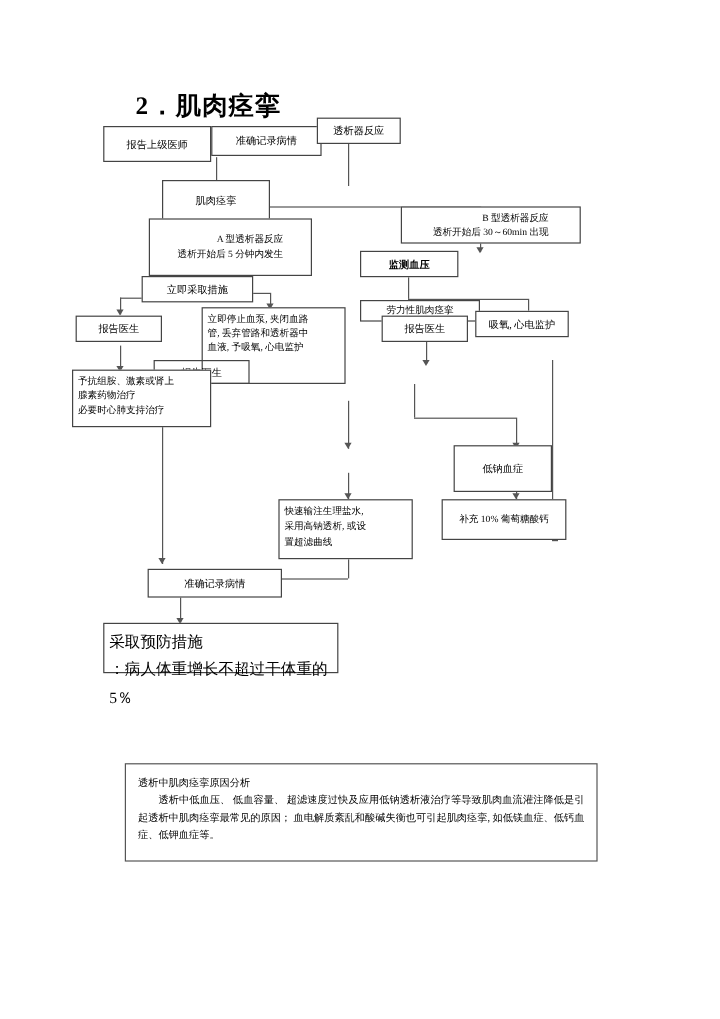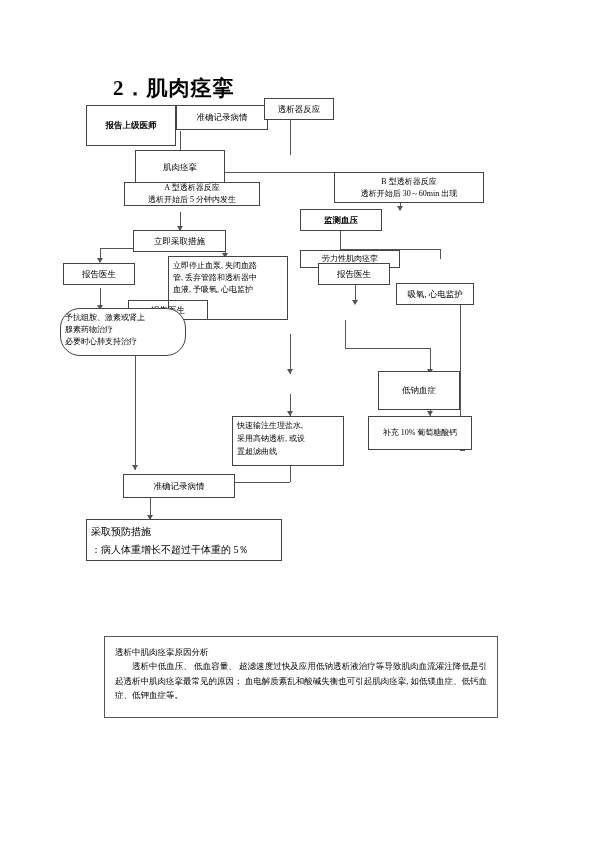--- a/index.html
+++ b/index.html
@@ -35,21 +35,21 @@
     font-size: 8.5px;
     line-height: 1.45;
     font-family: "Liberation Serif", serif;
     padding: 3px 4px;
     color: #000;
   }
   .box.center {
     display: flex;
     align-items: center;
     justify-content: center;
-    text-align: center;
+    text-align: right;
   }
   .box.left {
     text-align: left;
   }
   .note {
     position: absolute;
     border: 1px solid #555;
     background: #fff;
     box-sizing: border-box;
     font-size: 8.5px;
@@ -139,69 +139,69 @@
 
   <div class="ln v" style="left:135px; top:345px; height:125px;"></div>
   <div class="arrow down" style="left:132px; top:465px;"></div>
 
   <div class="ln v" style="left:290px; top:466px; height:16px;"></div>
   <div class="ln h" style="left:180px; top:482px; width:110px;"></div>
 
   <div class="ln v" style="left:150px; top:497px; height:22px;"></div>
   <div class="arrow down" style="left:147px; top:515px;"></div>
 
-  <div class="box center" style="left:86px; top:105px; width:90px; height:41px;font-weight:bold;">报告上级医师</div>
+  <div class="box center" style="left:86px; top:105px; width:90px; height:30px;">报告上级医师</div>
 
   <div class="box center" style="left:176px; top:105px; width:92px; height:25px;">准确记录病情</div>
 
   <div class="box center" style="left:264px; top:98px; width:70px; height:22px;">透析器反应</div>
 
   <div class="box center" style="left:135px; top:150px; width:90px; height:34px;">肌肉痉挛</div>
 
-  <div class="box center" style="left:124px; top:182px; width:136px; height:24px; white-space:pre-line; font-size:8px;">A 型透析器反应
+  <div class="box center" style="left:124px; top:182px; width:136px; height:48px; white-space:pre-line; font-size:8px;">A 型透析器反应
 透析开始后  5 分钟内发生</div>
 
   <div class="box center" style="left:334px; top:172px; width:150px; height:31px; white-space:pre-line; font-size:8px;">B 型透析器反应
 透析开始后  30～60min  出现</div>
 
   <div class="box center" style="left:300px; top:209px; width:82px; height:22px;font-weight:bold;">监测血压</div>
 
-  <div class="box center" style="left:133px; top:230px; width:93px; height:22px;">立即采取措施</div>
+  <div class="box center" style="left:118px; top:230px; width:93px; height:22px;">立即采取措施</div>
 
   <div class="box center" style="left:63px; top:263px; width:72px; height:22px;">报告医生</div>
 
   <div class="box left" style="left:168px; top:256px; width:120px; height:64px; white-space:pre-line; font-size:8px; line-height:1.5;">立即停止血泵, 夹闭血路
 管, 丢弃管路和透析器中
 血液, 予吸氧, 心电监护</div>
 
   <div class="box center" style="left:300px; top:250px; width:100px; height:18px; font-size:8px;">劳力性肌肉痉挛</div>
 
   <div class="box center" style="left:318px; top:263px; width:72px; height:22px;">报告医生</div>
 
-  <div class="box center" style="left:396px; top:259px; width:78px; height:22px;margin-top:24px;">吸氧, 心电监护</div>
+  <div class="box center" style="left:396px; top:259px; width:78px; height:22px;">吸氧, 心电监护</div>
 
   <div class="box center" style="left:128px; top:300px; width:80px; height:20px; background:transparent;">报告医生</div>
 
-  <div class="box left" style="left:60px; top:308px; width:126px; height:48px; white-space:pre-line; font-size:8px; line-height:1.5;border-radius:20px;">予抗组胺、激素或肾上
+  <div class="box left" style="left:60px; top:308px; width:116px; height:48px; white-space:pre-line; font-size:8px; line-height:1.5;">予抗组胺、激素或肾上
 腺素药物治疗
 必要时心肺支持治疗</div>
 
 
 
   <div class="box center" style="left:378px; top:371px; width:82px; height:39px;">低钠血症</div>
 
   <div class="box left" style="left:232px; top:416px; width:112px; height:50px; white-space:pre-line; font-size:8px; line-height:1.6;">快速输注生理盐水,
 采用高钠透析,  或设
 置超滤曲线</div>
 
   <div class="box center" style="left:368px; top:416px; width:104px; height:34px; font-size:8px;">补充 10% 葡萄糖酸钙</div>
 
   <div class="box center" style="left:123px; top:474px; width:112px; height:24px;">准确记录病情</div>
 
-  <div class="box left" style="left:86px; top:519px; width:196px; height:42px; white-space:pre-line; font-size:10px; line-height:1.8;">采取预防措施
+  <div class="box left" style="left:86px; top:519px; width:196px; height:42px; white-space:pre-line; font-size:13px; line-height:1.8;">采取预防措施
 ：病人体重增长不超过干体重的     5％</div>
 
   <div class="note" style="left:104px; top:636px; width:394px; height:82px;">
     <div>透析中肌肉痉挛原因分析</div>
     <div class="indent">透析中低血压、 低血容量、 超滤速度过快及应用低钠透析液治疗等导致肌肉血流灌注降低是引起透析中肌肉痉挛最常见的原因；        血电解质紊乱和酸碱失衡也可引起肌肉痉挛, 如低镁血症、低钙血症、低钾血症等。</div>
   </div>
 
 </div>
 
 </body></html>

